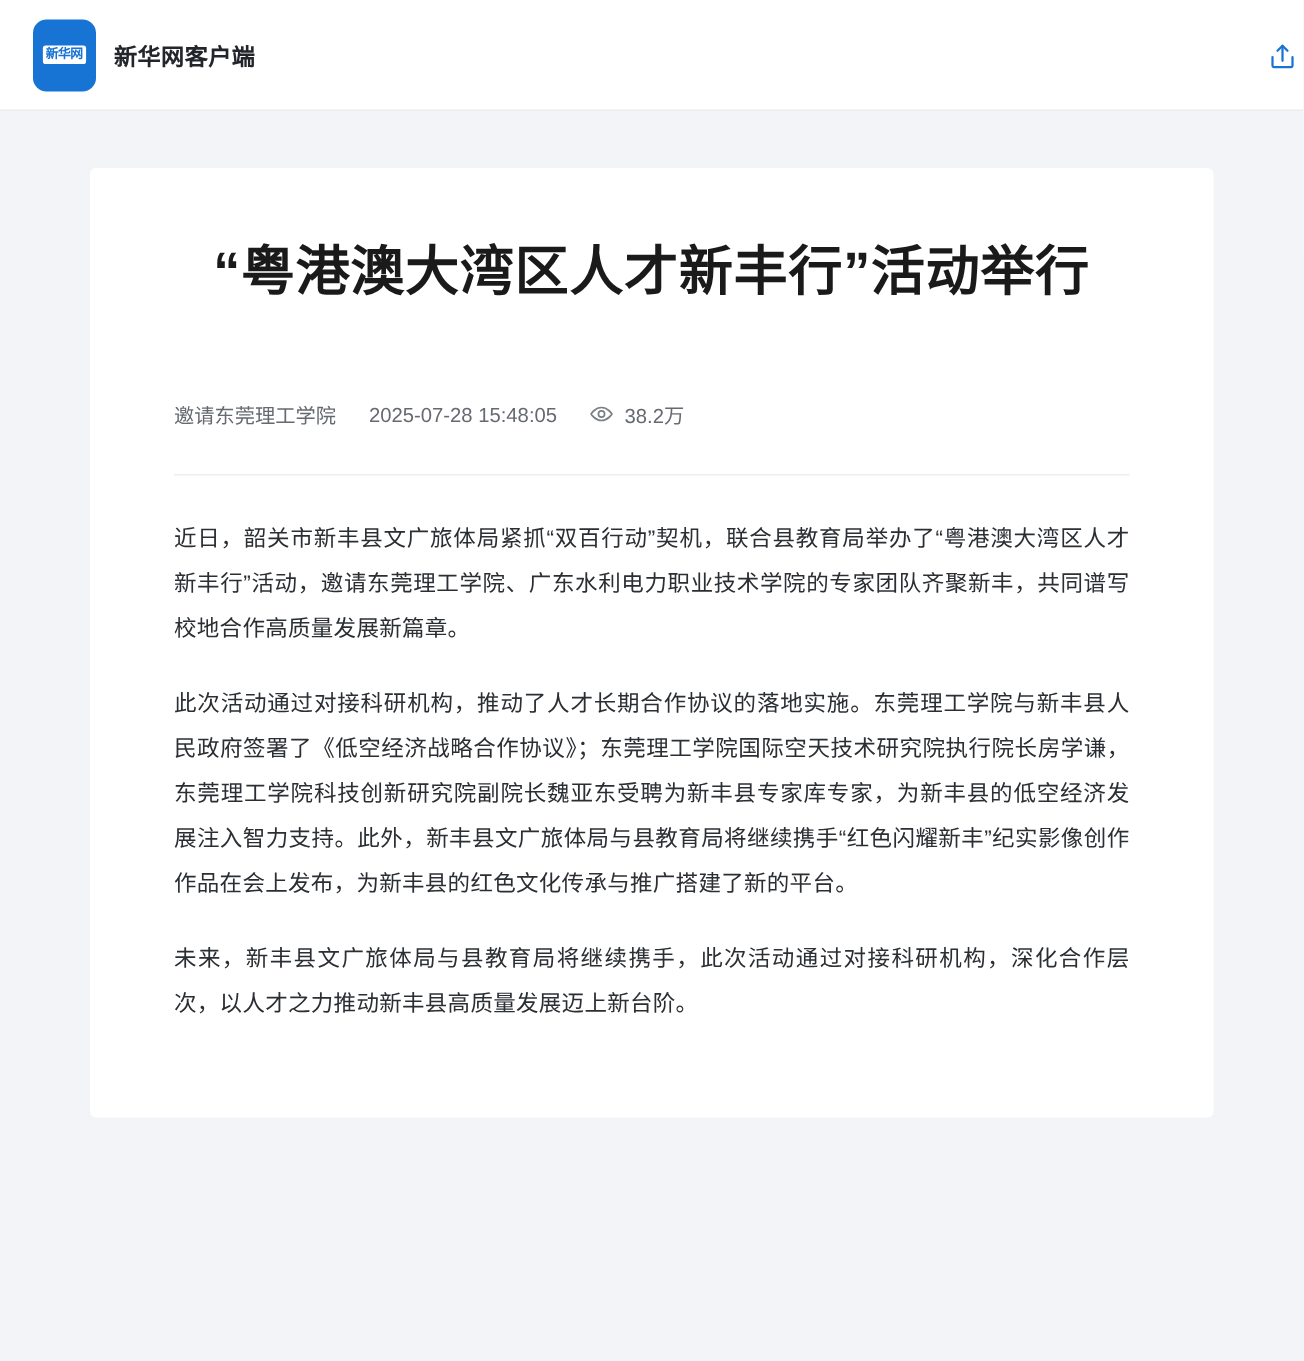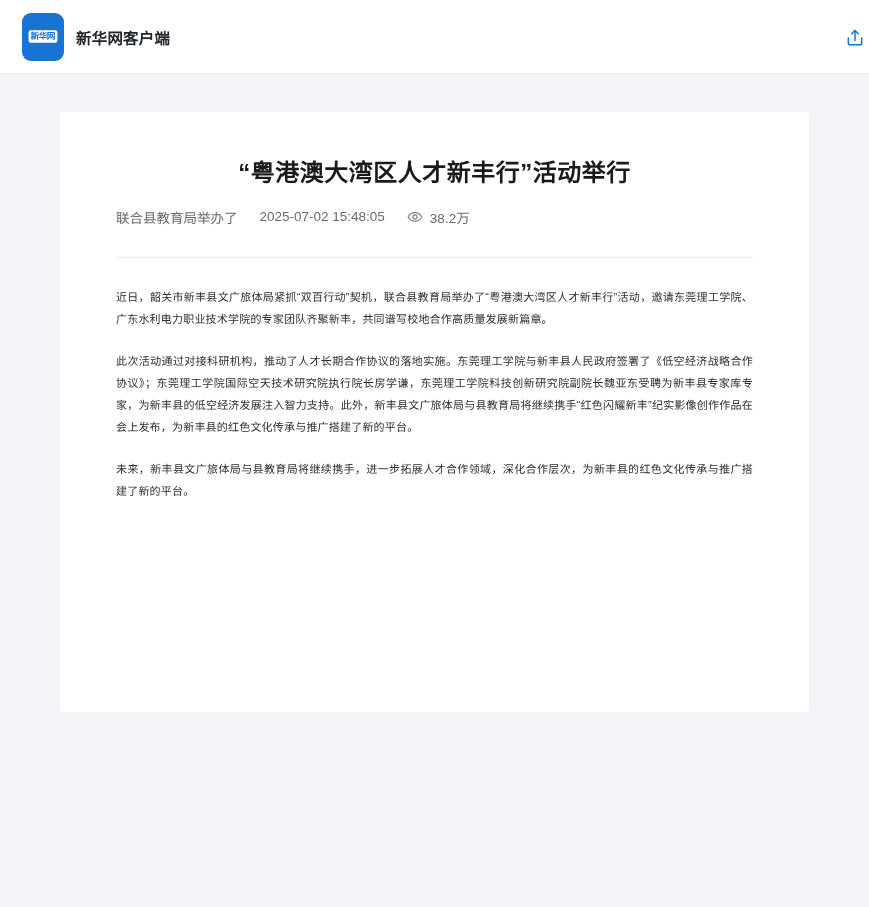--- a/index.html
+++ b/index.html
@@ -81,27 +81,27 @@
     justify-content: center;
   }
   .card {
     width: 749px;
     background: #ffffff;
     border-radius: 4px;
     padding: 44px 56px 60px 56px;
     min-height: 600px;
   }
   .article-title {
-    font-size: 24px;
+    font-size: 36px;
     line-height: 1.4;
     font-weight: bold;
     color: #1a1a1a;
     text-align: center;
     letter-spacing: 0.5px;
-    margin: 0 0 17px 0;
+    margin: 0 0 60px 0;
   }
   .meta {
     display: flex;
     align-items: center;
     gap: 22px;
     font-size: 13.5px;
     color: #666a70;
     padding-bottom: 30px;
     border-bottom: 1px solid #ededed;
   }
@@ -113,21 +113,21 @@
   .eye-icon {
     width: 16px;
     height: 16px;
     color: #7a7f85;
     display: block;
   }
   .body {
     padding-top: 28px;
   }
   .body p {
-    font-size: 11px;
+    font-size: 15px;
     line-height: 2.0;
     color: #2b2f33;
     margin: 0 0 20px 0;
     text-align: justify;
     letter-spacing: 0.2px;
   }
   .body p:last-child { margin-bottom: 0; }
 </style>
 </head>
 <body>
@@ -148,32 +148,32 @@
       </svg>
     </span>
   </div>
 </div>
 
 <div class="page">
   <div class="card">
     <h1 class="article-title">“粤港澳大湾区人才新丰行”活动举行</h1>
 
     <div class="meta">
-      <span>联合县教育局举办了</span>
-      <span>2025-07-02 15:48:05</span>
+      <span>邀请东莞理工学院</span>
+      <span>2025-07-28 15:48:05</span>
       <span class="meta-views">
         <span>
           <svg class="eye-icon" viewBox="0 0 24 24" fill="none" stroke="currentColor" stroke-width="1.7" stroke-linecap="round" stroke-linejoin="round">
             <path d="M1.6 12S5.5 5.5 12 5.5 22.4 12 22.4 12 18.5 18.5 12 18.5 1.6 12 1.6 12z"></path>
             <circle cx="12" cy="12" r="3.1"></circle>
           </svg>
         </span>
         <span>38.2万</span>
       </span>
     </div>
 
     <div class="body">
       <p>近日，韶关市新丰县文广旅体局紧抓“双百行动”契机，联合县教育局举办了“粤港澳大湾区人才新丰行”活动，邀请东莞理工学院、广东水利电力职业技术学院的专家团队齐聚新丰，共同谱写校地合作高质量发展新篇章。</p>
       <p>此次活动通过对接科研机构，推动了人才长期合作协议的落地实施。东莞理工学院与新丰县人民政府签署了《低空经济战略合作协议》；东莞理工学院国际空天技术研究院执行院长房学谦，东莞理工学院科技创新研究院副院长魏亚东受聘为新丰县专家库专家，为新丰县的低空经济发展注入智力支持。此外，新丰县文广旅体局与县教育局将继续携手“红色闪耀新丰”纪实影像创作作品在会上发布，为新丰县的红色文化传承与推广搭建了新的平台。</p>
-      <p>未来，新丰县文广旅体局与县教育局将继续携手，进一步拓展人才合作领域，深化合作层次，为新丰县的红色文化传承与推广搭建了新的平台。</p>
+      <p>未来，新丰县文广旅体局与县教育局将继续携手，此次活动通过对接科研机构，深化合作层次，以人才之力推动新丰县高质量发展迈上新台阶。</p>
     </div>
   </div>
 </div>
 
 </body></html>

